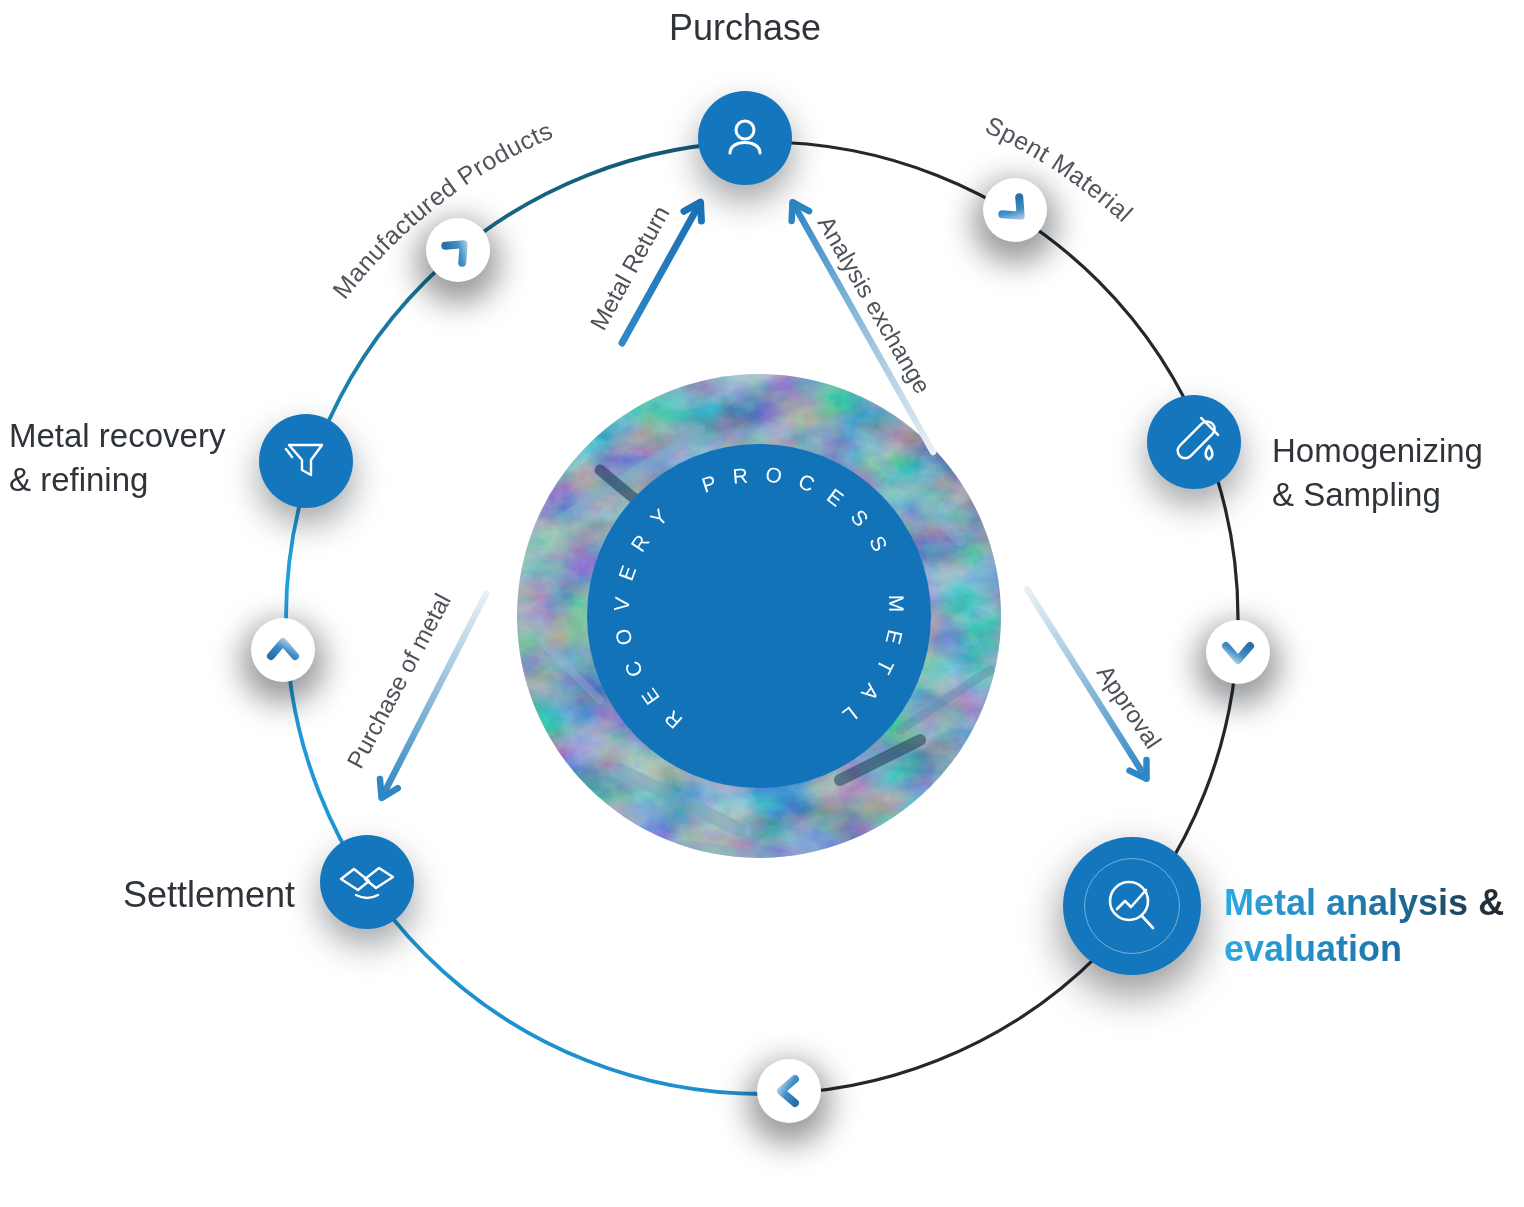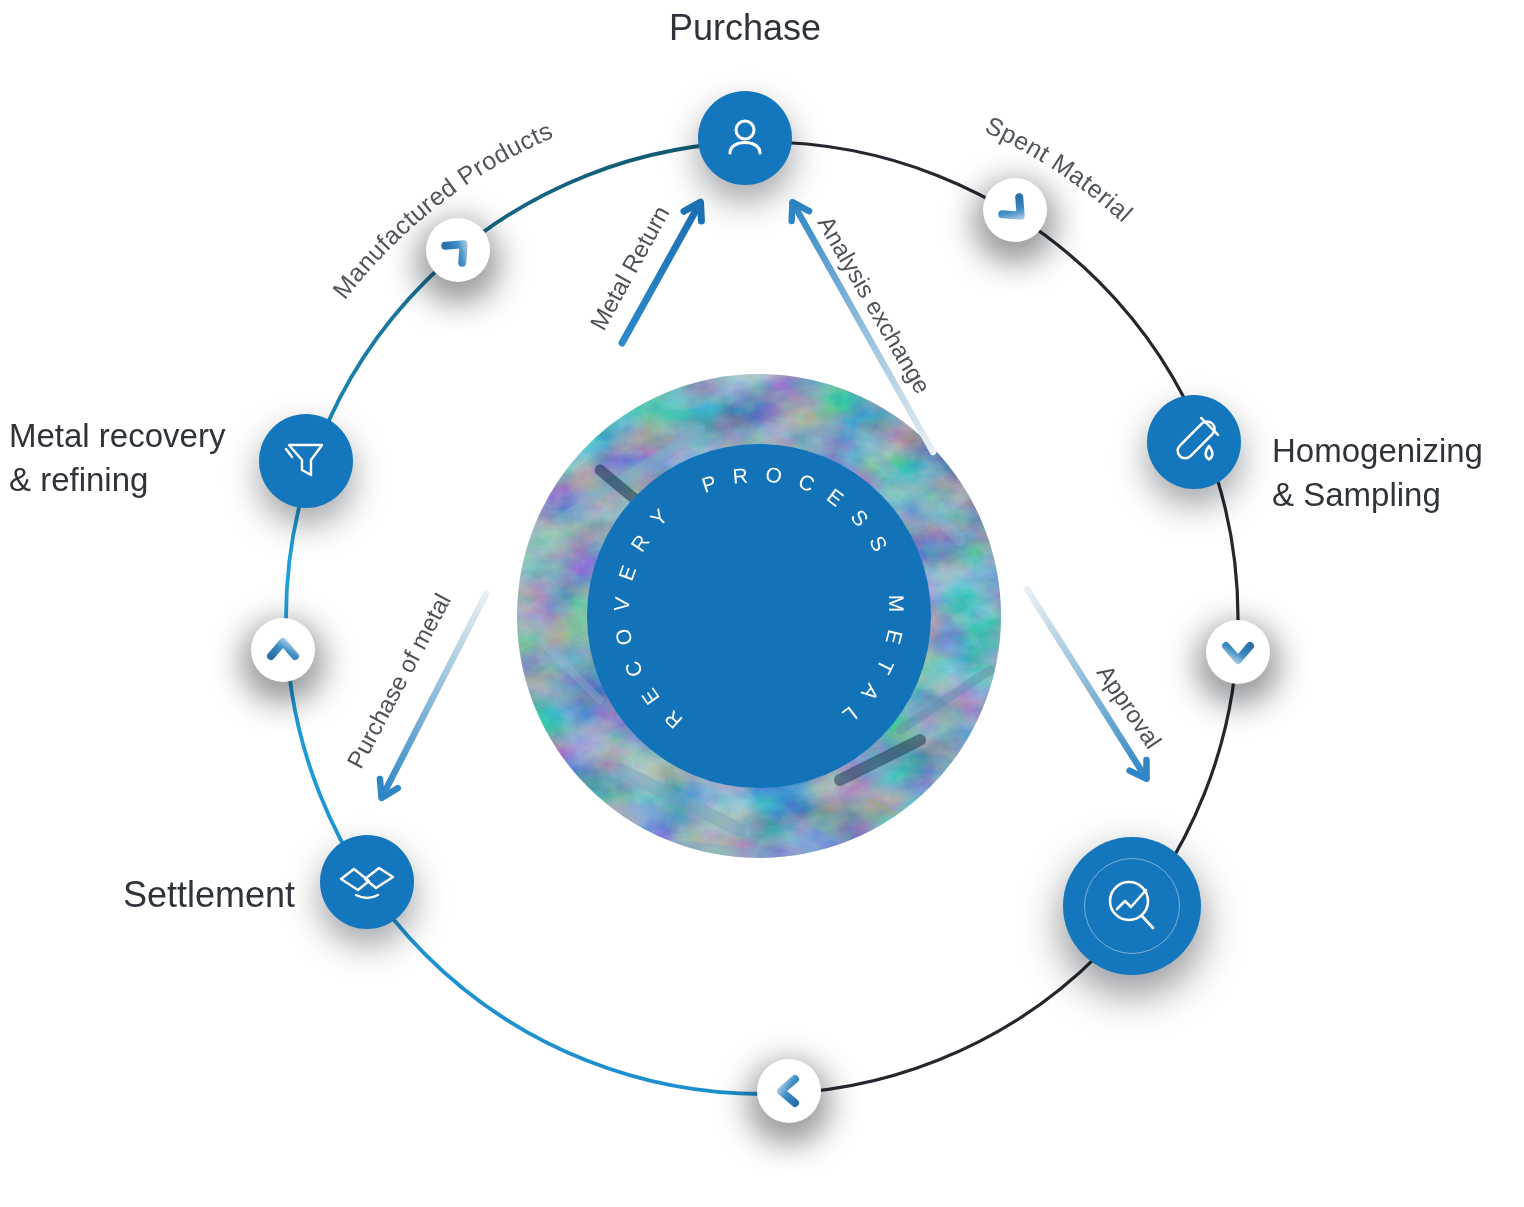--- a/index.html
+++ b/index.html
@@ -225,20 +225,24 @@
     </svg>
   </div>
 
   <div class="lbl c" style="left:595px;top:4px;width:300px;text-align:center;">Purchase</div>
 
   <div class="lbl s" style="left:1272px;top:402px;margin-top:27px;">
     <div>Homogenizing</div>
     <div>&amp; Sampling</div>
   </div>
 
+  <div class="lbl glabel" style="left:1224px;top:880px;">
+    <div><span class="grad1">Metal analysis &amp;</span></div>
+    <div><span class="grad2">evaluation</span></div>
+  </div>
 
   <div class="lbl c" style="left:123px;top:871px;">Settlement</div>
 
   <div class="lbl s" style="left:9px;top:414px;">
     <div>Metal recovery</div>
     <div>&amp; refining</div>
   </div>
 
   <div class="alabel" style="left:630px;top:268px;transform:translate(-50%,-50%) rotate(-61deg);">Metal Return</div>
   <div class="alabel" style="left:874px;top:305px;transform:translate(-50%,-50%) rotate(60deg);">Analysis exchange</div>

